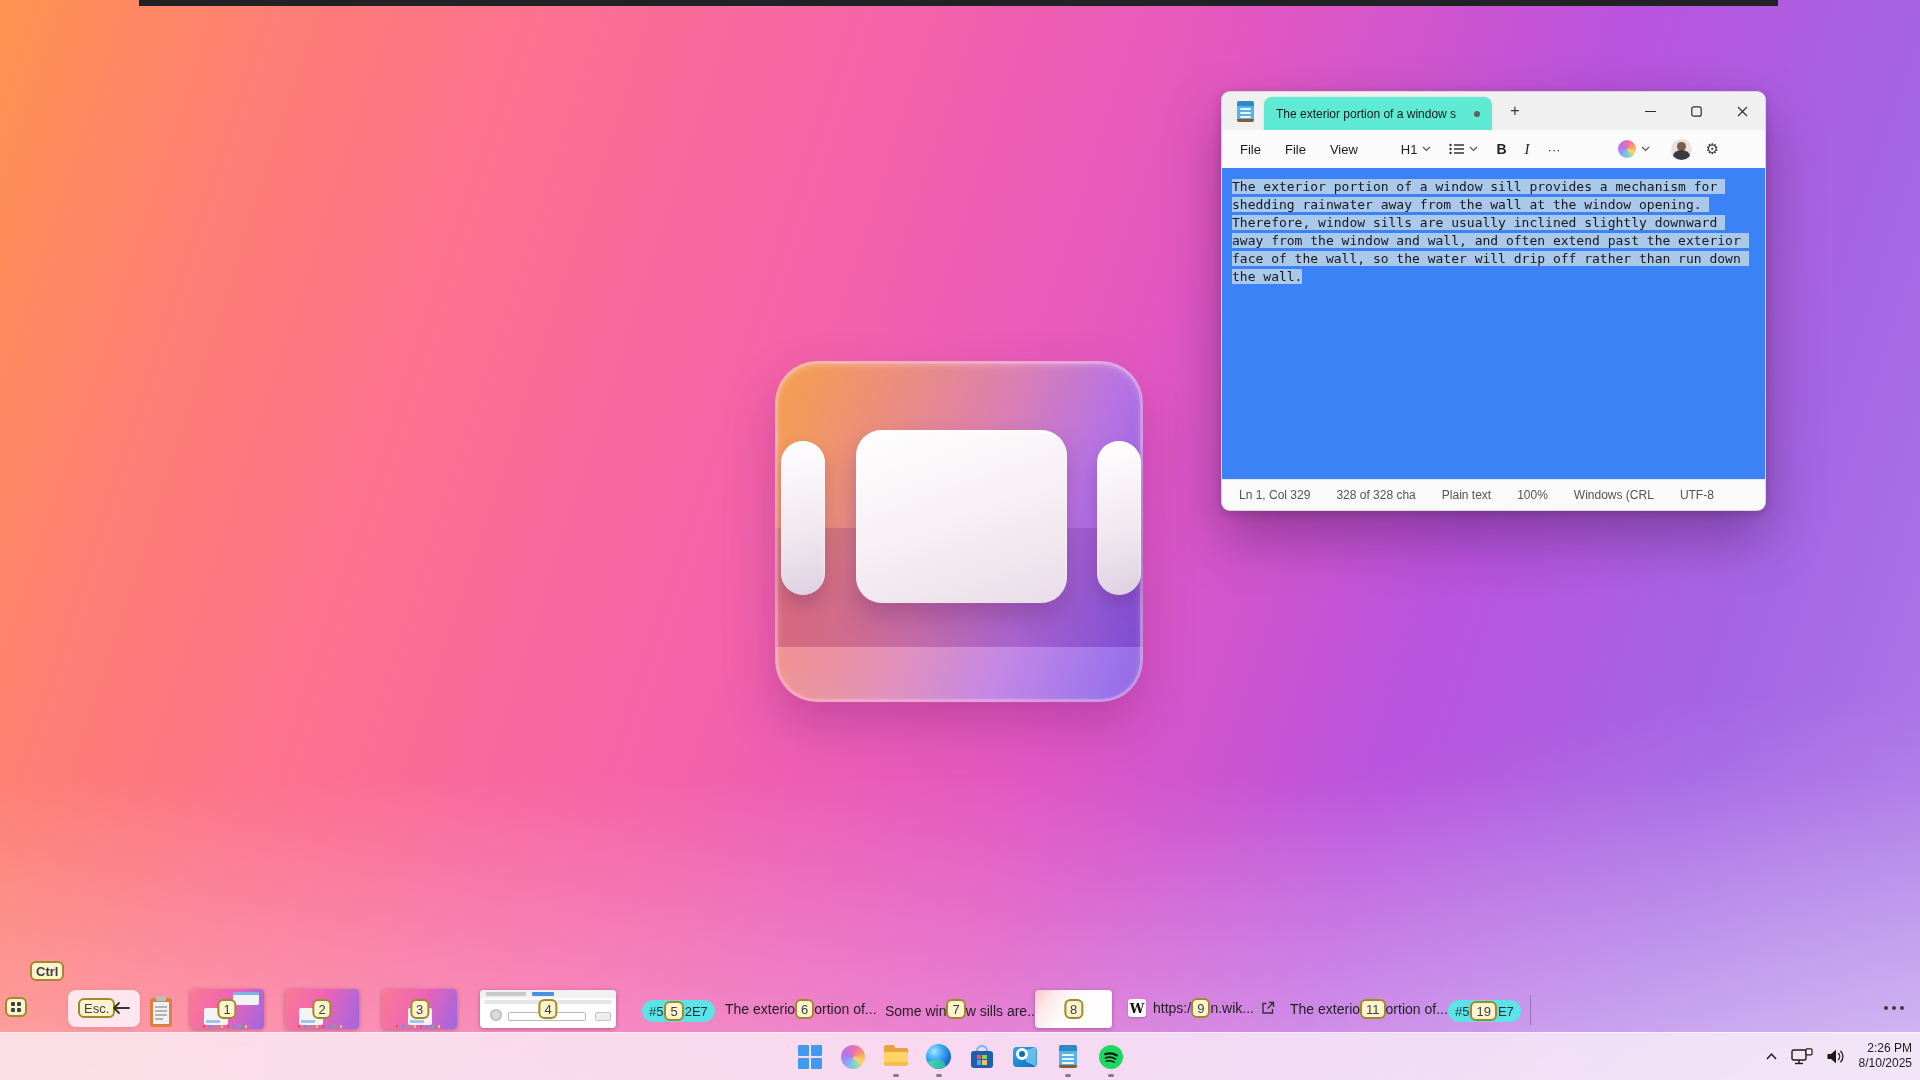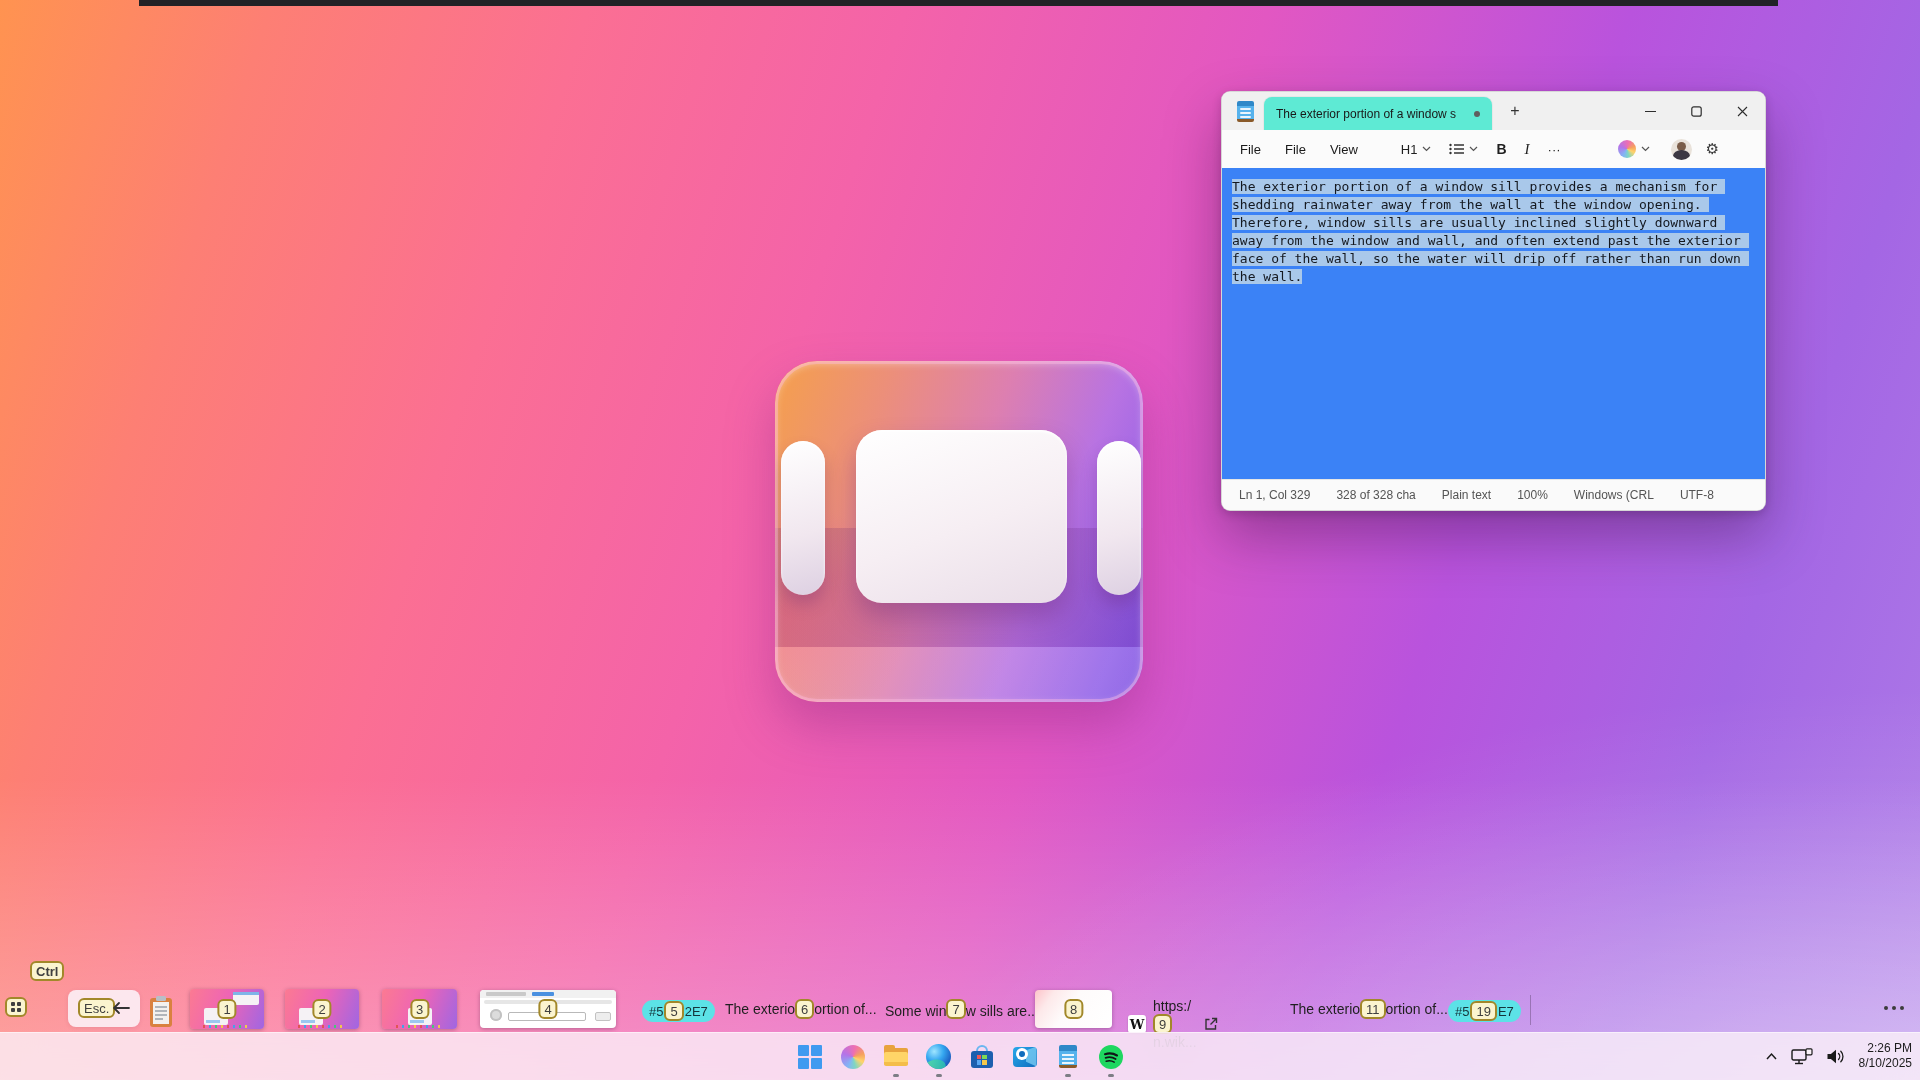--- a/index.html
+++ b/index.html
@@ -329,21 +329,21 @@
     <span class="mark">7</span>
     <span>w sills are...</span>
   </span>
 
   <div class="thumb light8" style="left:1035px; top:990px; width:77px; height:38px;">
     <span class="mark overlay">8</span>
   </div>
 
   <span class="som-abs som-text" style="left:1128px; top:998px; gap:7px;">
     <span class="wiki-w">W</span>
-    <span style="display:flex; align-items:flex-start;flex-direction:column;">
+    <span style="display:flex; align-items:center;">
       <span>https:/</span>
       <span class="mark">9</span>
       <span>n.wik...</span>
     </span>
     <svg width="14" height="14" viewBox="0 0 14 14">
       <path d="M5.5 2.5H2v9.5h9.5V8M8 1.5h4.5V6M12.5 1.5L6.5 7.5" fill="none" stroke="#333" stroke-width="1.4"></path>
     </svg>
   </span>
 
   <span class="som-abs som-text" style="left:1290px; top:999px;">

